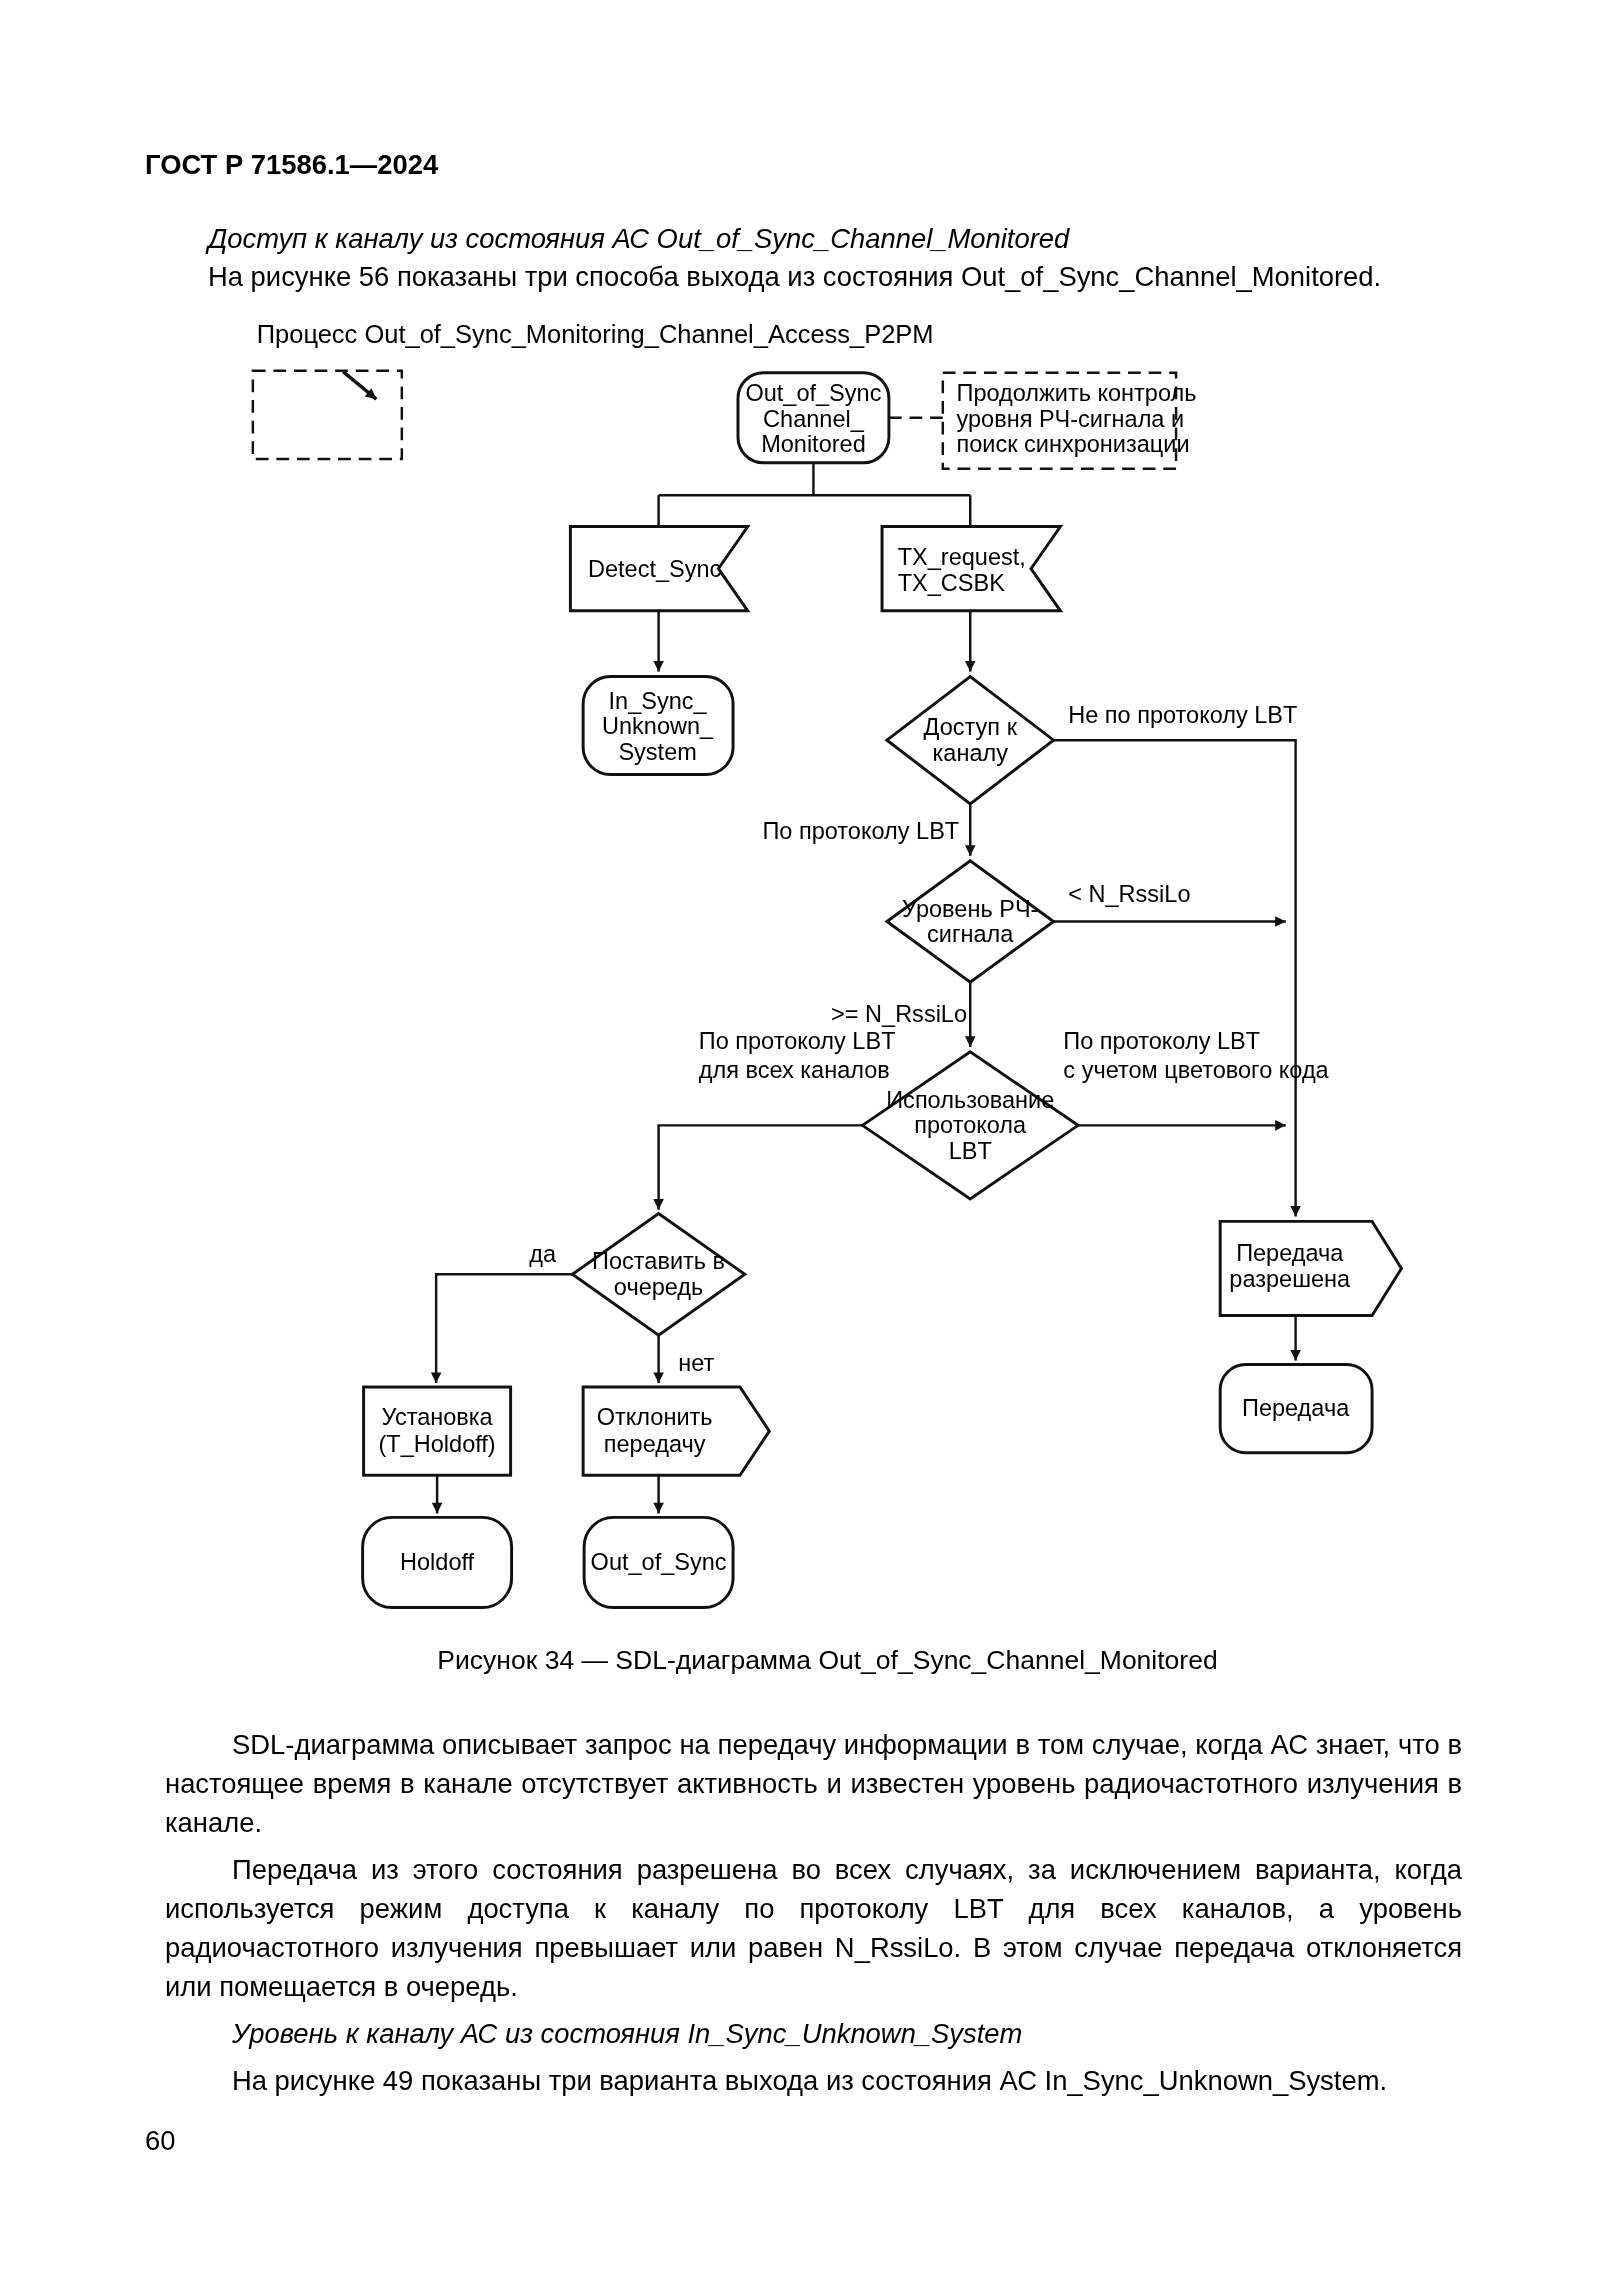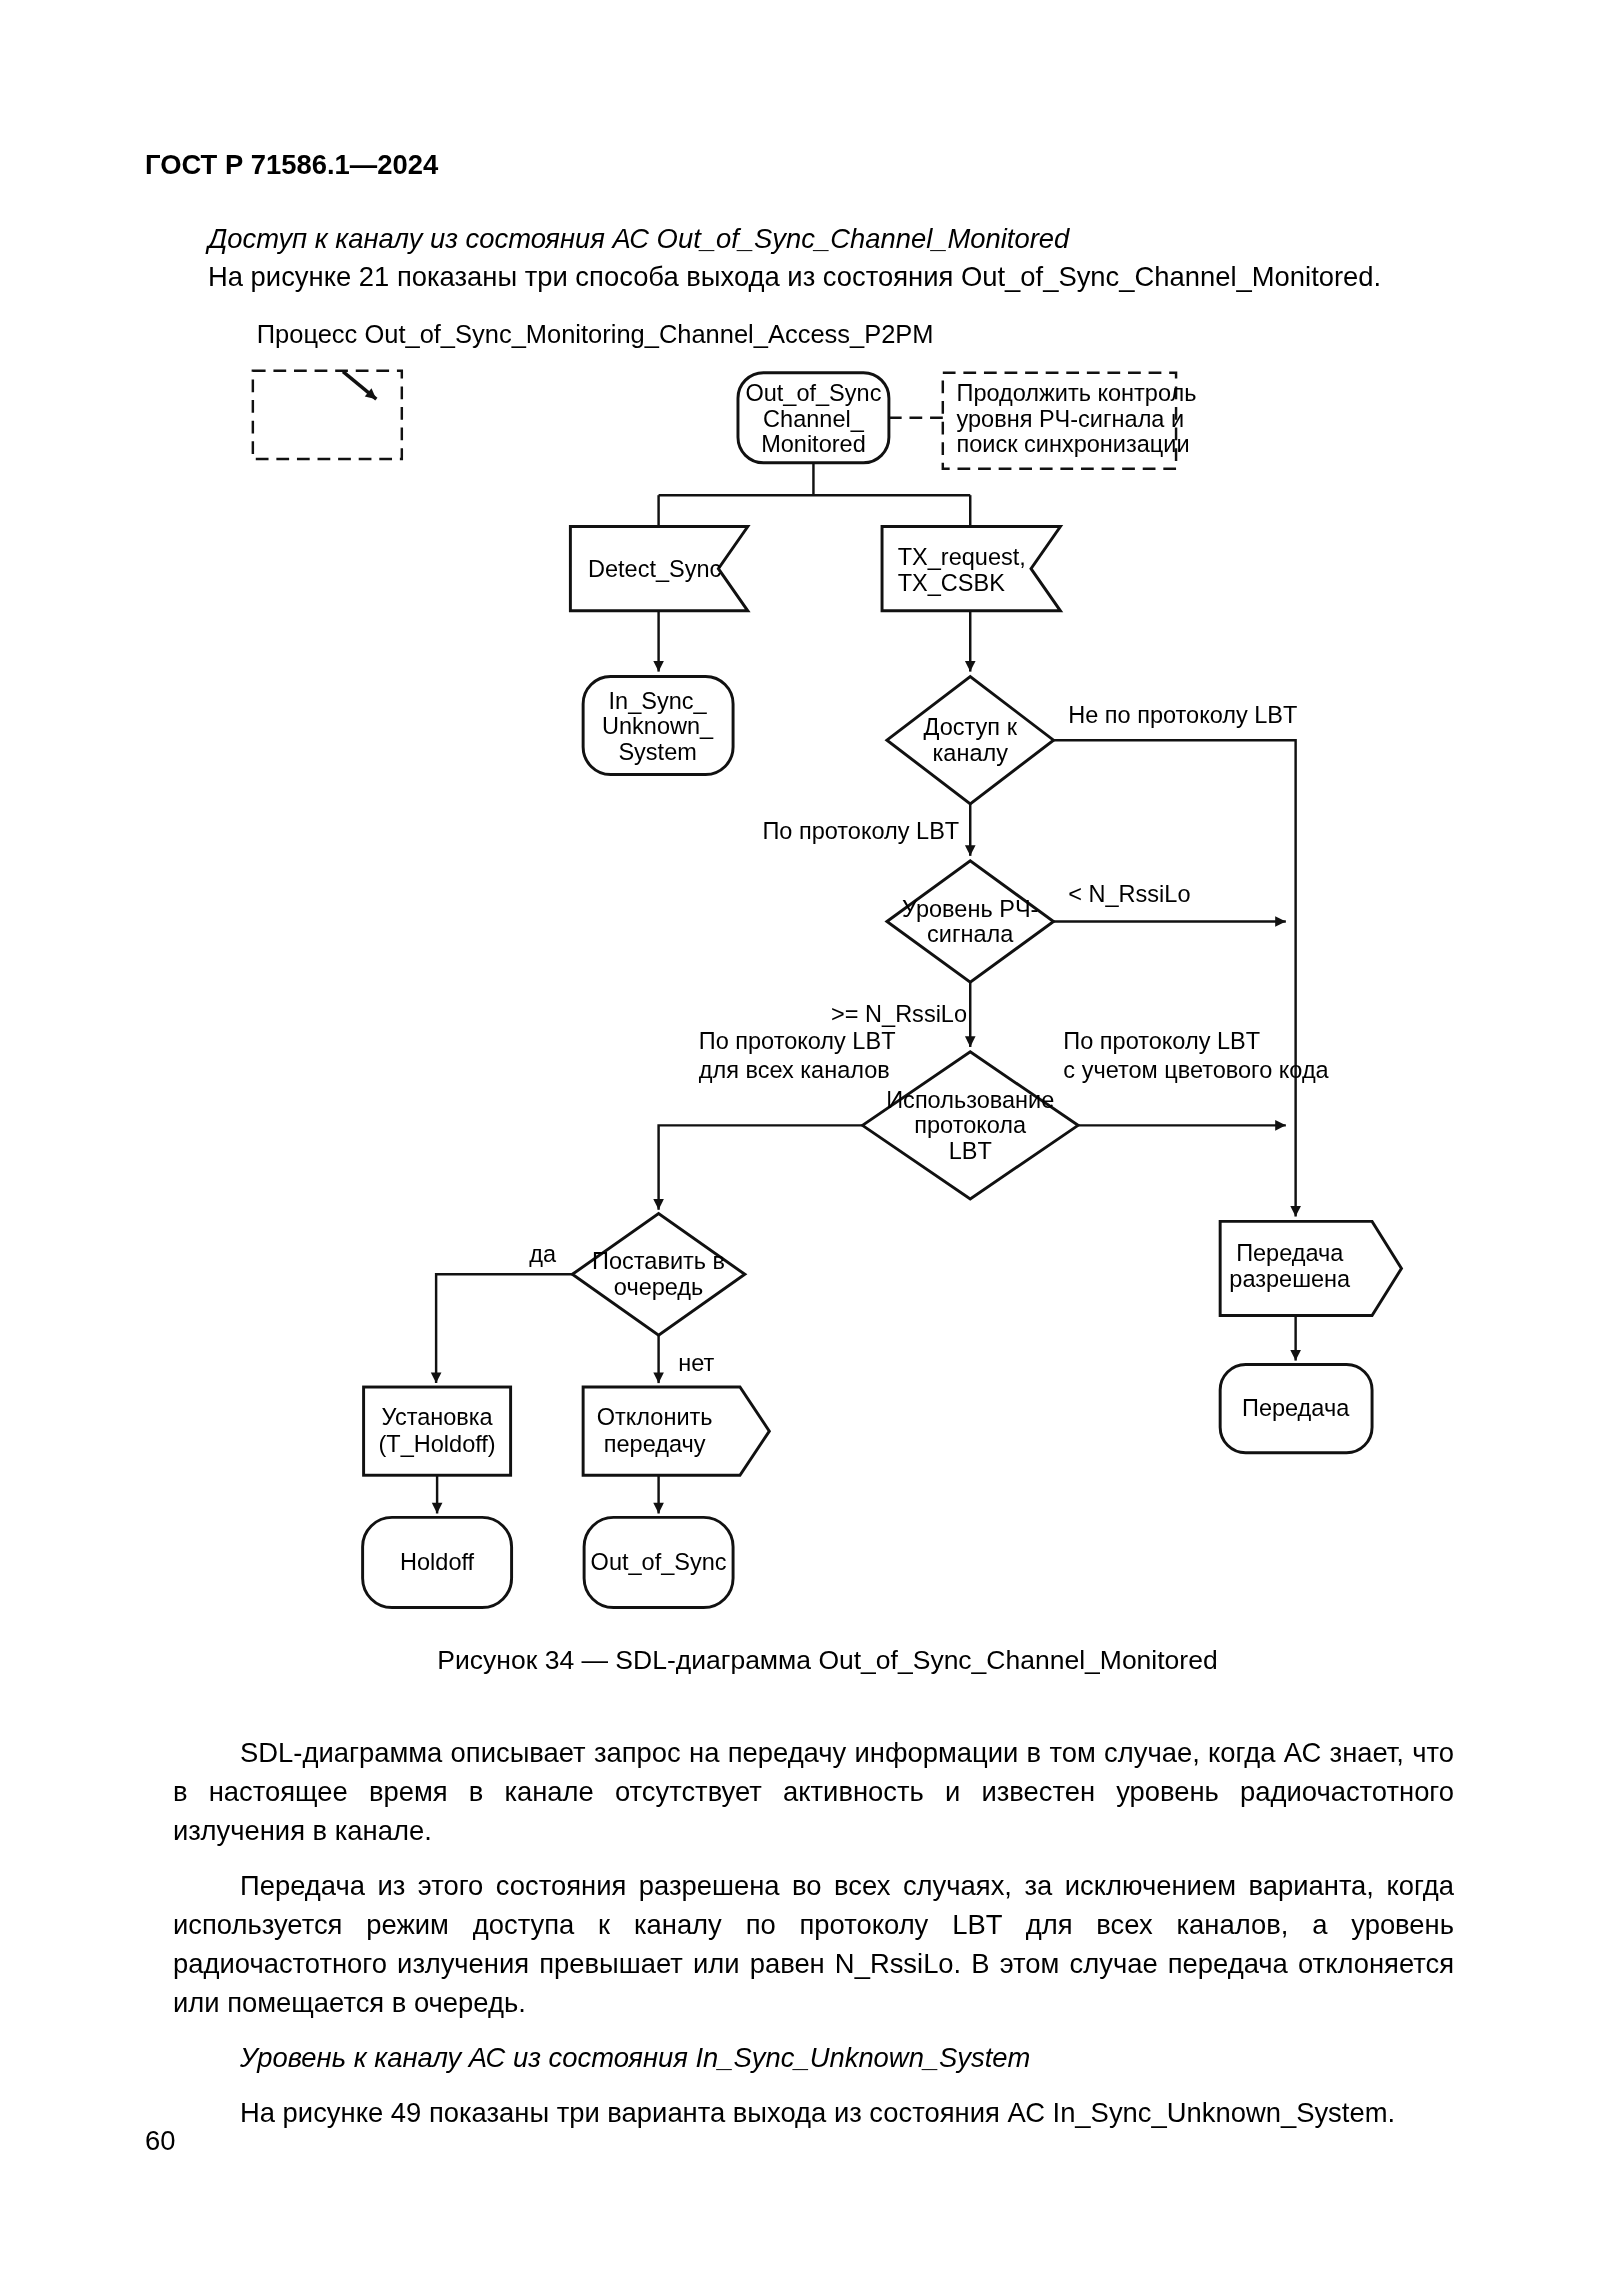--- a/index.html
+++ b/index.html
@@ -4,42 +4,42 @@
 <style>
   html,body{margin:0;padding:0;background:#ffffff;}
   .page{position:relative;width:1621px;height:2284px;background:#ffffff;
         font-family:"Liberation Sans",sans-serif;color:#000;overflow:hidden;}
   .hdr{position:absolute;left:145px;top:149px;font-size:27.4px;font-weight:bold;}
   .intro{position:absolute;left:141px;top:220px;width:1313px;}
   .intro p{margin:0;font-size:27.4px;line-height:38px;text-indent:67px;}
   .ital{font-style:italic;}
   .caption{position:absolute;left:17px;top:1645px;width:1621px;text-align:center;font-size:26.5px;}
   .bodytxt{position:absolute;left:157px;top:1717px;width:1313px;}
-  .bodytxt p{margin:16px;font-size:27.4px;line-height:39px;text-align:justify;text-indent:67px;}
+  .bodytxt p{margin:8px;font-size:27.4px;line-height:39px;text-align:justify;text-indent:67px;}
   .pagenum{position:absolute;left:145px;top:2125px;font-size:27.4px;}
   svg.diagram{position:absolute;left:0;top:0;}
   .shape{fill:#ffffff;stroke:#111;stroke-width:3;}
   .dash{fill:none;stroke:#111;stroke-width:2.5;stroke-dasharray:13 8;}
   .ln{stroke:#111;stroke-width:2.5;fill:none;}
   .dashln{stroke-dasharray:13 8;}
   .thick{stroke-width:3.5;}
   .t{font-family:"Liberation Sans",sans-serif;font-size:24px;fill:#000;}
   .mid{text-anchor:middle;}
   .lbl{font-size:26px;}
 </style>
 </head>
 <body>
 
 <div class="page">
 
   <div class="hdr">ГОСТ Р 71586.1—2024</div>
 
   <div class="intro">
     <p class="ital">Доступ к каналу из состояния АС Out_of_Sync_Channel_Monitored</p>
-    <p>На рисунке 21 показаны три способа выхода из состояния Out_of_Sync_Channel_Monitored.</p>
+    <p>На рисунке 56 показаны три способа выхода из состояния Out_of_Sync_Channel_Monitored.</p>
   </div>
 
   <svg class="diagram" width="1621" height="1647" viewBox="0 0 1654 1680" xmlns="http://www.w3.org/2000/svg">
     <defs>
       <marker id="arr" viewBox="0 0 12 12" refX="11" refY="6" markerWidth="13" markerHeight="13" orient="auto-start-reverse" markerUnits="userSpaceOnUse">
         <path d="M1,1 L11,6 L1,11 Z" fill="#111"></path>
       </marker>
     </defs>
 
     <text x="262" y="350" class="t lbl">Процесс Out_of_Sync_Monitoring_Channel_Access_P2PM</text>

